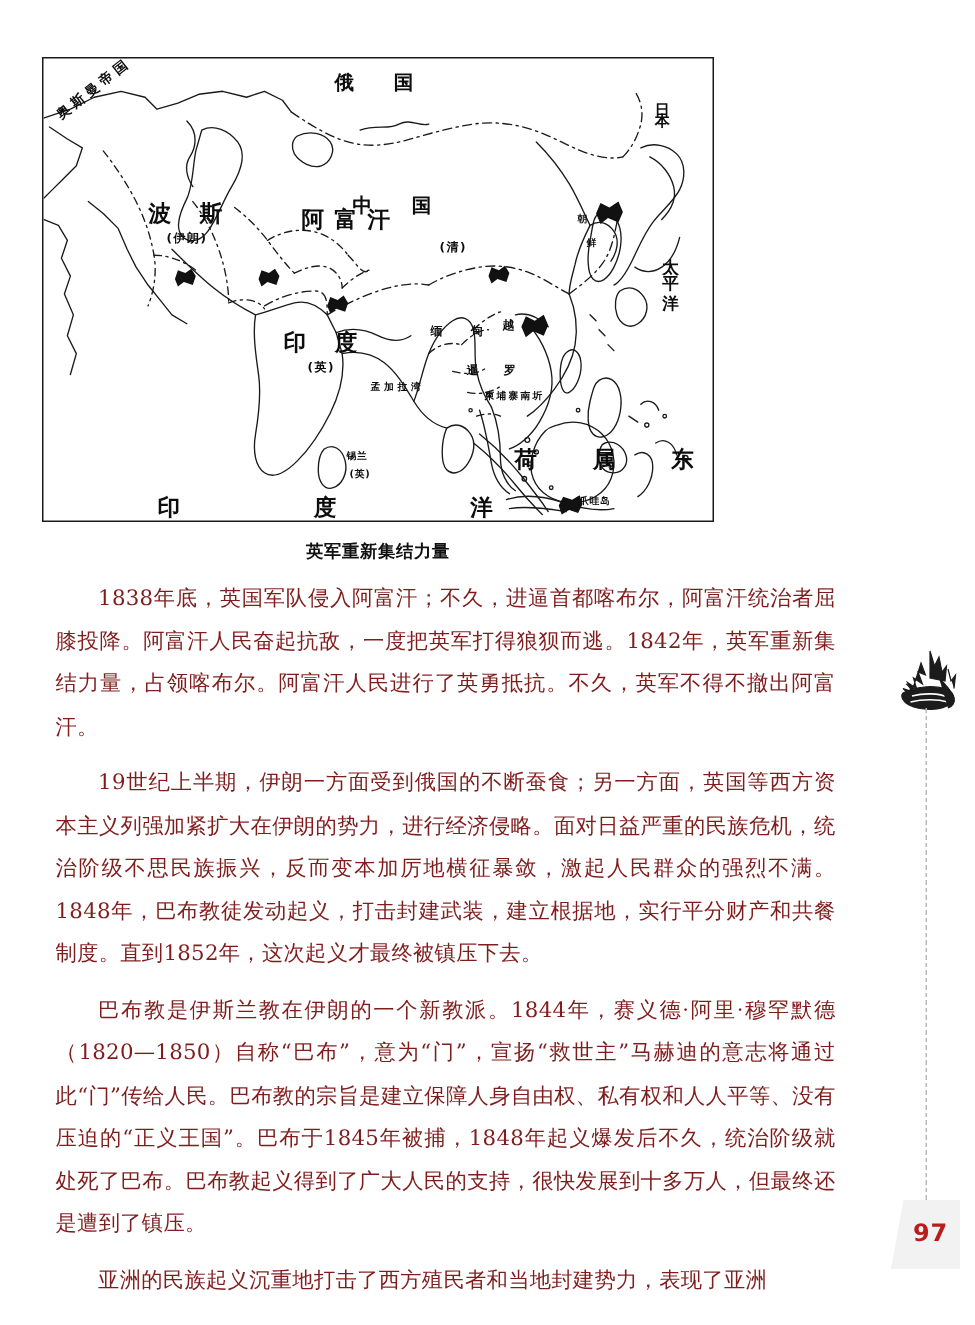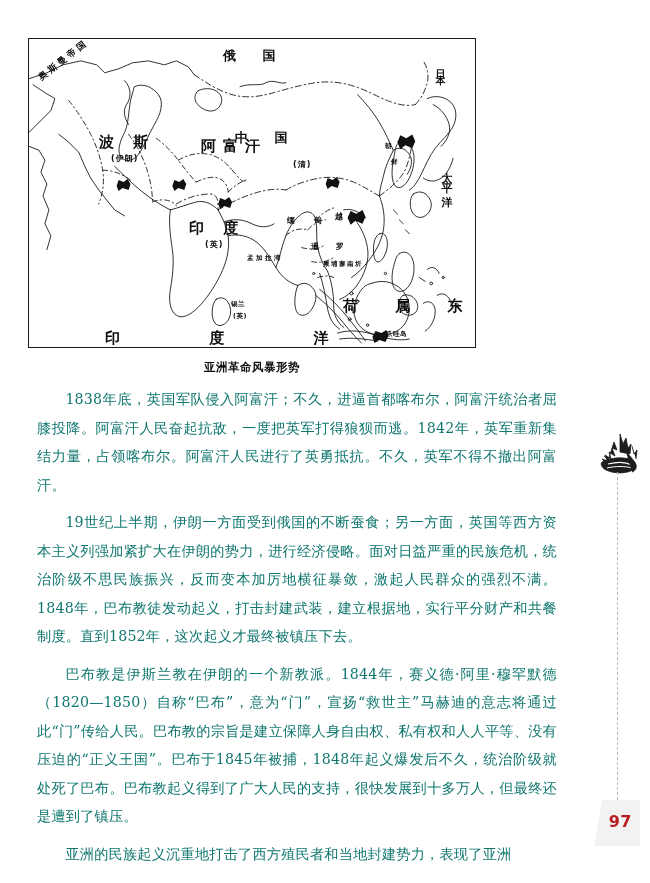--- a/index.html
+++ b/index.html
@@ -70,21 +70,21 @@
     width: 520px;
   }
   .para {
     font-family: "DejaVu Serif", "Liberation Serif", serif;
     font-size: 14.2px;
     line-height: 28.5px;
     text-align: justify;
     text-justify: inter-ideograph;
     text-indent: 2em;
     margin: 0 0 9px 0;
-    color: #0f766e;
+    color: #7f1d1d;
     letter-spacing: 0.2px;
   }
 
   
   #ornament {
     position: absolute;
     left: 596px;
     top: 432px;
     width: 44px;
     height: 46px;
@@ -260,21 +260,21 @@
     <div class="mlabel m-small" style="left:258px;top:178px; letter-spacing:8px;">缅 甸</div>
     <div class="mlabel m-small" style="left:306px;top:174px;">越</div>
     <div class="mlabel m-small" style="left:282px;top:204px; letter-spacing:7px;text-align:right;">暹 罗</div>
     <div class="mlabel m-tiny" style="left:294px;top:222px; letter-spacing:1.5px;">柬埔寨南圻</div>
     <div class="mlabel m-mid" style="left:76px; top:248px; letter-spacing:42px;margin-top:44px;">印 度 洋</div>
     <div class="mlabel m-mid" style="left:314px;top:260px; letter-spacing:16px;">荷 属 东 印 度</div>
     <div class="mlabel m-tiny" style="left:330px;top:292px;padding-left:27px;">爪哇岛</div>
   </div>
 </div>
 
-<div id="map-caption">亚洲革命风暴形势</div>
+<div id="map-caption">英军重新集结力量</div>
 
 <div id="article">
   <p class="para">1838年底，英国军队侵入阿富汗；不久，进逼首都喀布尔，阿富汗统治者屈膝投降。阿富汗人民奋起抗敌，一度把英军打得狼狈而逃。1842年，英军重新集结力量，占领喀布尔。阿富汗人民进行了英勇抵抗。不久，英军不得不撤出阿富汗。</p>
   <p class="para">19世纪上半期，伊朗一方面受到俄国的不断蚕食；另一方面，英国等西方资本主义列强加紧扩大在伊朗的势力，进行经济侵略。面对日益严重的民族危机，统治阶级不思民族振兴，反而变本加厉地横征暴敛，激起人民群众的强烈不满。1848年，巴布教徒发动起义，打击封建武装，建立根据地，实行平分财产和共餐制度。直到1852年，这次起义才最终被镇压下去。</p>
   <p class="para">巴布教是伊斯兰教在伊朗的一个新教派。1844年，赛义德·阿里·穆罕默德（1820—1850）自称“巴布”，意为“门”，宣扬“救世主”马赫迪的意志将通过此“门”传给人民。巴布教的宗旨是建立保障人身自由权、私有权和人人平等、没有压迫的“正义王国”。巴布于1845年被捕，1848年起义爆发后不久，统治阶级就处死了巴布。巴布教起义得到了广大人民的支持，很快发展到十多万人，但最终还是遭到了镇压。</p>
   <p class="para">亚洲的民族起义沉重地打击了西方殖民者和当地封建势力，表现了亚洲</p>
 </div>
 
 <div id="ornament">
   <svg width="44" height="46" viewBox="0 0 44 46">

